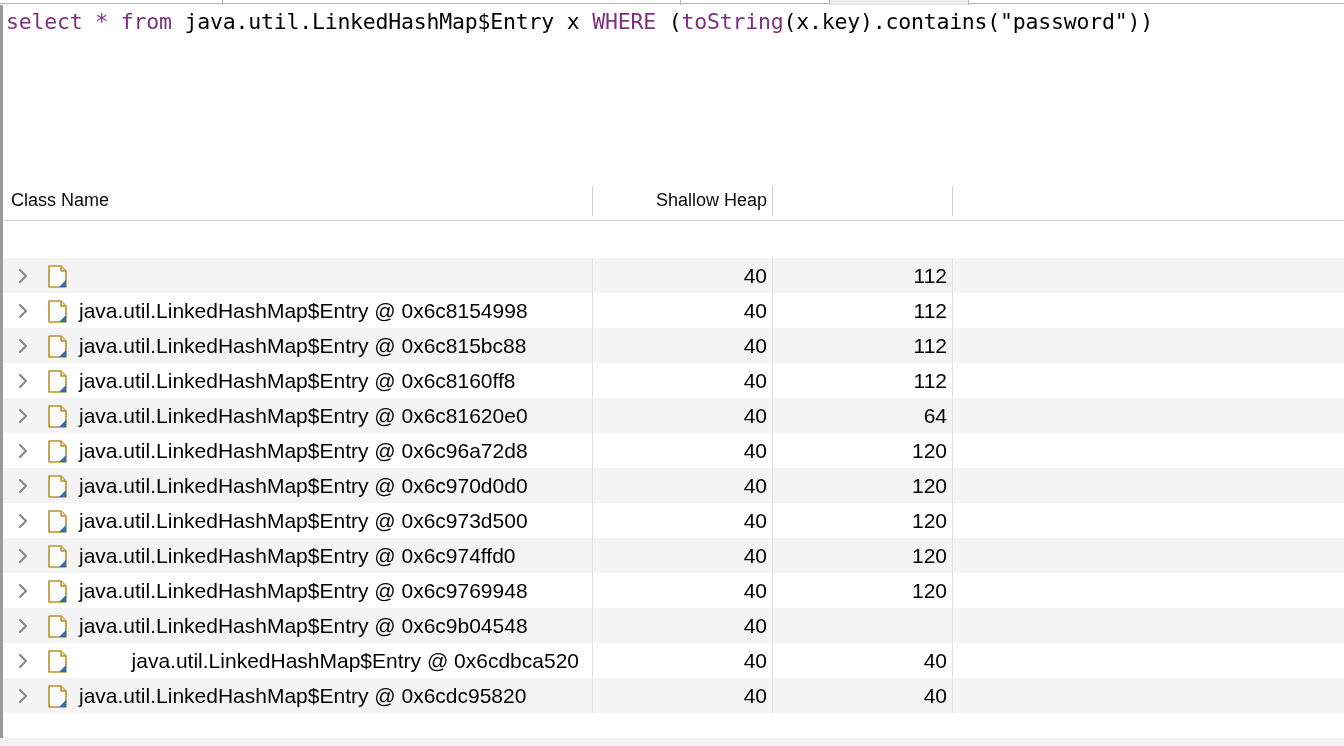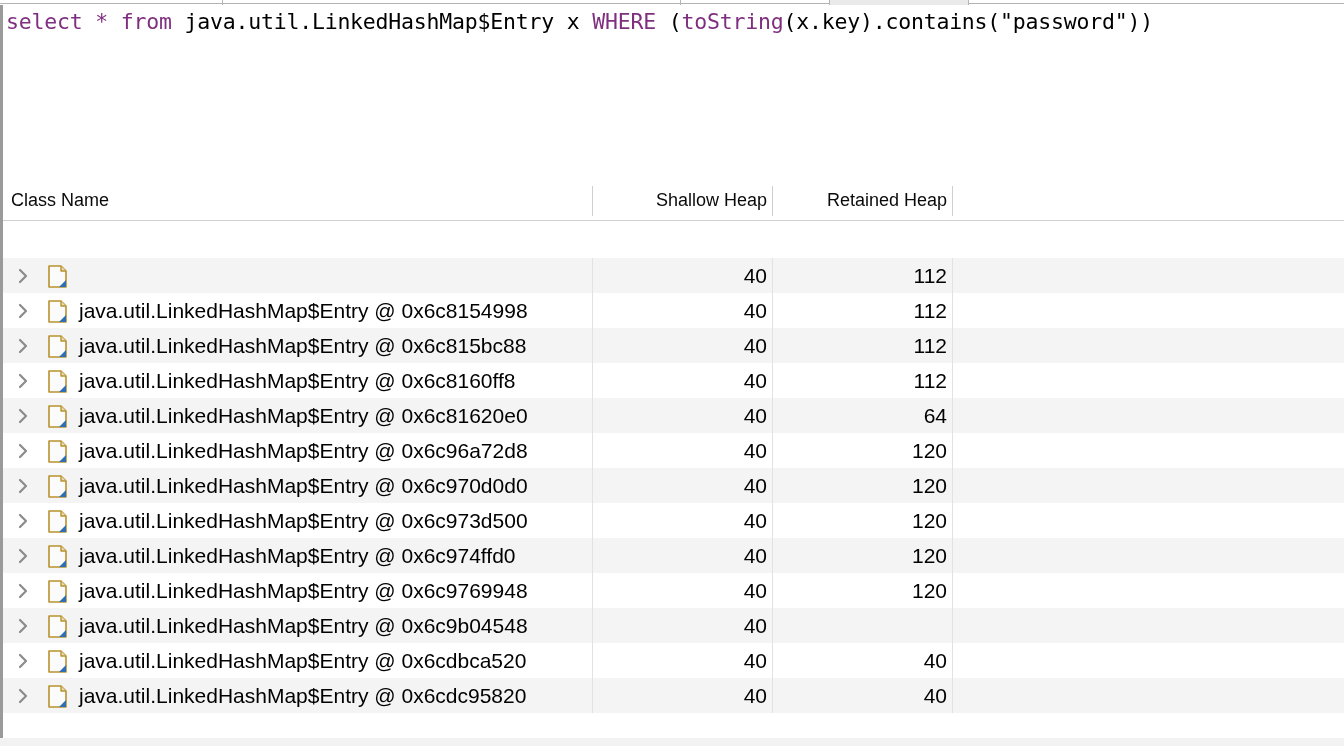--- a/index.html
+++ b/index.html
@@ -275,21 +275,20 @@
 </div>
 
 <div id="table">
   <div id="table-left-rail"></div>
 
   <div id="header-row">
     <div class="hdr-cell" style="left:8px;width:570px;">Class Name</div>
     <div class="hdr-sep" style="left:589px;"></div>
     <div class="hdr-cell" style="left:599px;width:165px;text-align:right;">Shallow Heap</div>
     <div class="hdr-sep" style="left:769px;"></div>
-    <div class="hdr-cell" style="left:779px;width:165px;text-align:right;">Retained Heap</div>
     <div class="hdr-sep" style="left:949px;"></div>
   </div>
 
   <div id="filter-row">
     <div id="filter-icon">
       <svg width="26" height="27" viewBox="0 0 26 27">
         <path d="M1 5 H9" stroke="#2f6fb0" stroke-width="2" fill="none"></path>
         <path d="M9 1.5 L9 8.5" stroke="#2f6fb0" stroke-width="2" fill="none"></path>
         <path d="M6.5 2.5 L10 5 L6.5 7.5 Z" fill="#2f6fb0"></path>
         <path d="M1 21 H9" stroke="#2f6fb0" stroke-width="2" fill="none"></path>
@@ -542,21 +541,21 @@
           <path d="M4 3 L10 9 L4 15" stroke="#8b8b8b" stroke-width="2.2" fill="none" stroke-linecap="round" stroke-linejoin="round"></path>
         </svg>
       </div>
     <div class="obj-icon">
         <svg width="22" height="23" viewBox="0 0 22 23">
           <path d="M2 1 H14 L19 6 V22 H2 Z" fill="#fbfbfb" stroke="#b8922e" stroke-width="1.6" stroke-linejoin="round"></path>
           <path d="M14 1 L14 6 L19 6" fill="#e9dcb4" stroke="#b8922e" stroke-width="1.4" stroke-linejoin="round"></path>
           <path d="M12 22 L19 22 L19 15 Z" fill="#2f6fb0"></path>
         </svg>
       </div>
-    <div class="cell-name" style="left:76px;width:500px;">java.util.LinkedHashMap$Entry @ 0x6cdbca520</div>
+    <div class="cell-name" style="left:76px;width:500px;text-align:right;">java.util.LinkedHashMap$Entry @ 0x6cdbca520</div>
     <div class="col-sep" style="left:589px;"></div>
     <div class="cell-num" style="left:599px;width:165px;">40</div>
     <div class="col-sep" style="left:769px;"></div>
     <div class="cell-num" style="left:779px;width:165px;">40</div>
     <div class="col-sep" style="left:949px;"></div>
   </div>
 
   <div class="row odd" style="top:498px;">
     <div class="chev">
         <svg width="16" height="18" viewBox="0 0 16 18">

